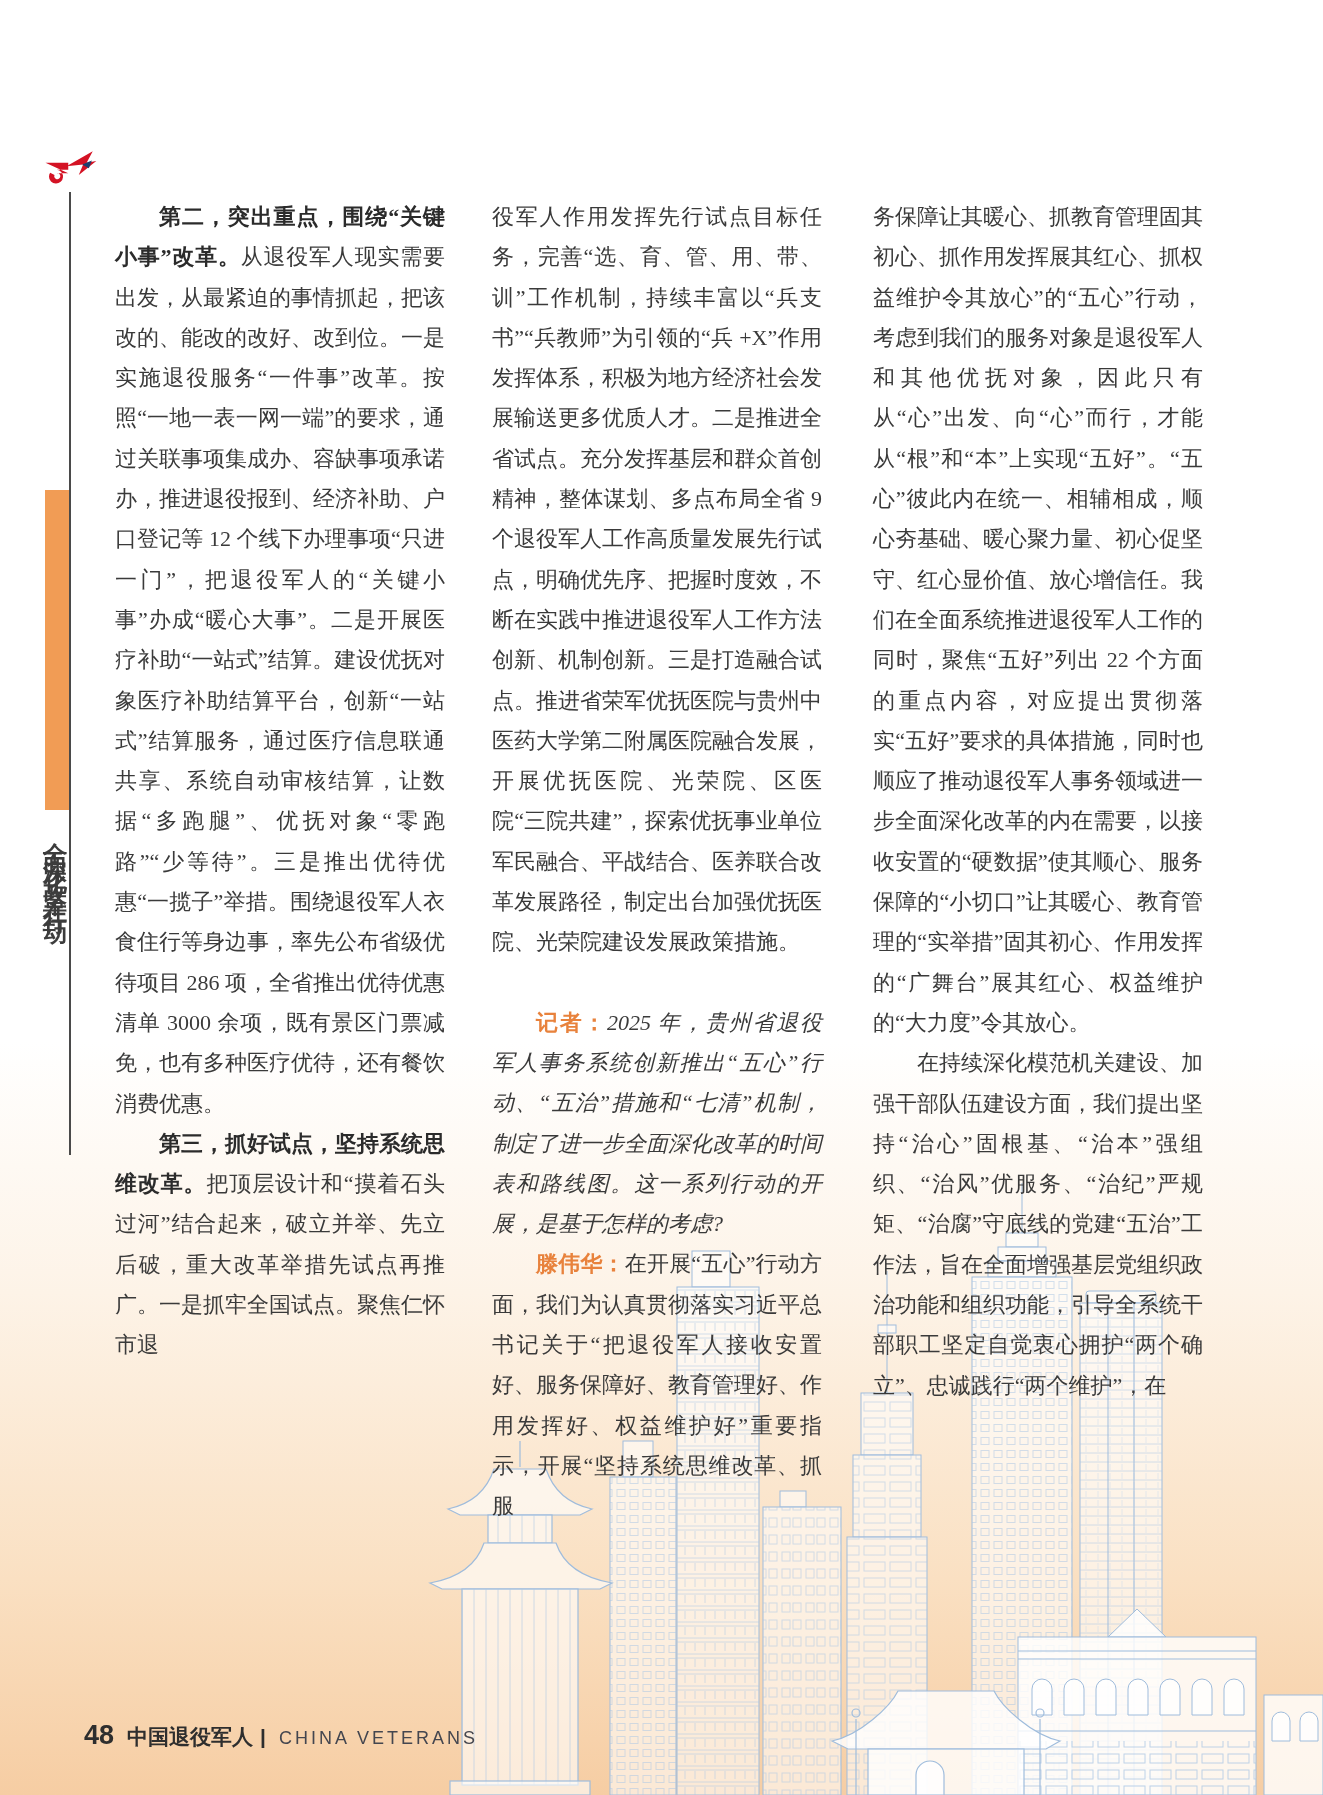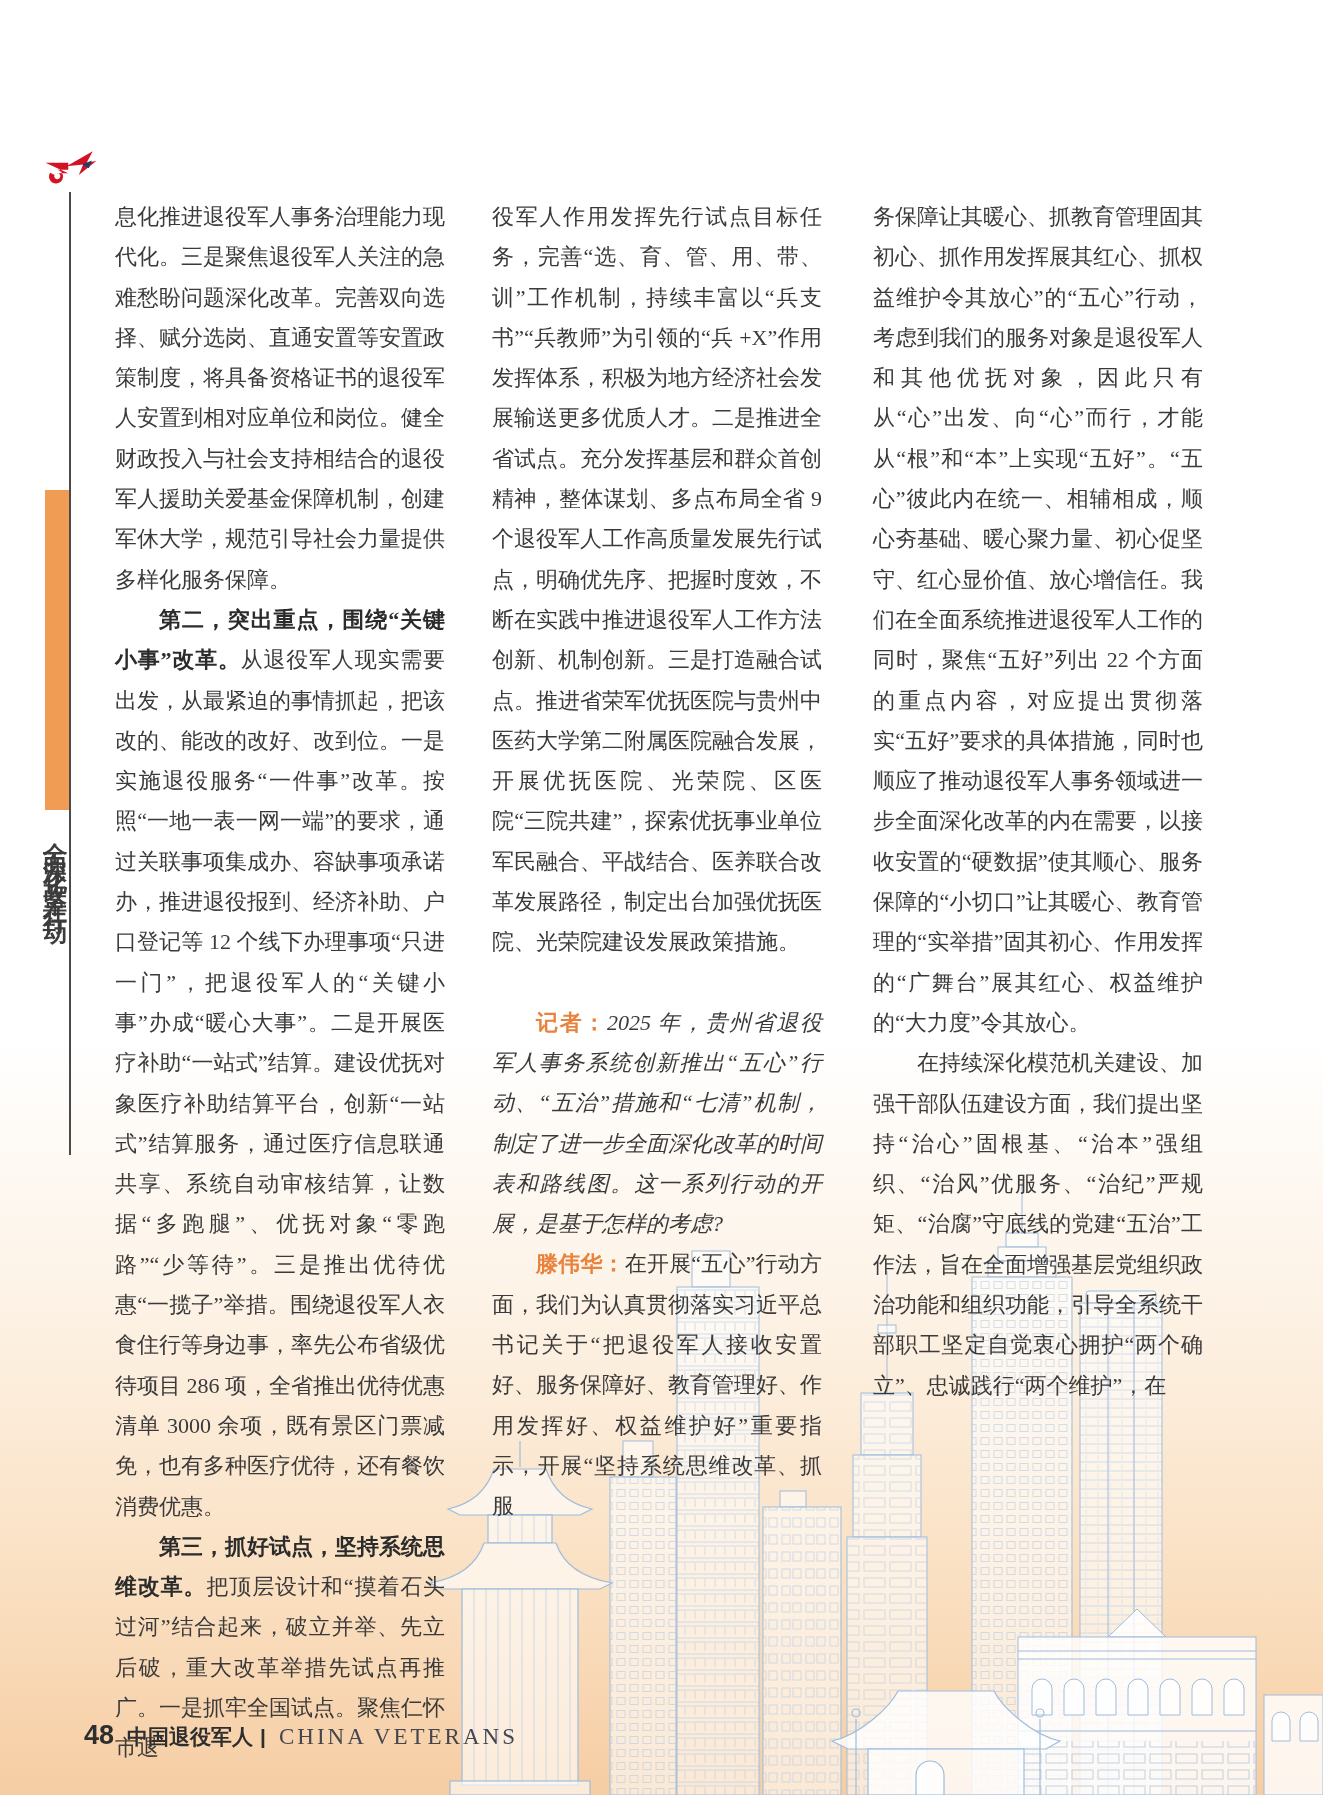--- a/index.html
+++ b/index.html
@@ -29,21 +29,21 @@
   .col p.ind{text-indent:2em;}
   .lead{font-weight:700;color:#2b2b2b;}
   .qa{margin-top:40px !important;}
   .kai{font-style:italic;}
   .orange-label{color:#e8823c;font-weight:700;font-style:normal;}
   
   .footer{position:absolute;left:84px;top:1720px;display:flex;align-items:baseline;gap:13px;}
   .pnum{font-family:"Liberation Sans", sans-serif;font-size:27px;font-weight:700;color:#2e2e2e;text-align:right;}
   .brand-cn{font-family:"Liberation Sans", sans-serif;font-size:21px;font-weight:700;color:#2e2e2e;}
   .fdiv{font-family:"Liberation Sans", sans-serif;font-size:21px;font-weight:700;color:#2e2e2e;margin-left:-6px;}
-  .brand-en{font-family:Liberation Serif, serif;font-size:23px;color:#44464f;letter-spacing:3px;}
+  .brand-en{font-family:Liberation Sans, sans-serif;font-size:18px;color:#44464f;letter-spacing:3px;}
   
   .city{position:absolute;left:420px;top:1175px;width:903px;height:620px;}
 </style>
 </head>
 <body>
 
 <div class="page">
 
   <svg class="city" viewBox="0 0 903 620" aria-hidden="true">
     <defs>
@@ -152,21 +152,20 @@
   <svg class="logo" viewBox="0 0 64 48" aria-hidden="true">
     <path fill="#d41224" d="M4 19h26v8H17a8 8 0 1 1-9 8 8 8 0 0 1 1.3-4.4l5 2.4A3.5 3.5 0 1 0 17 31h13z"></path>
     <path fill="#d41224" d="M28 23 58 6l-7 13 11-2-20 16 5-12z"></path>
     <path fill="#1c3f6e" d="M46 21l11-4.5-3.5 9z"></path>
   </svg>
   <div class="vline"></div>
   <div class="accent-bar"></div>
   <div class="vertical-title">全面深化改革在行动</div>
 
   <div class="col col1">
-    <p><span>息化推进退役军人事务治理能力现代化。三是聚焦退役军人关注的急难愁盼问题深化改革。完善双向选择、赋分选岗、直通安置等安置政策制度，将具备资格证书的退役军人安置到相对应单位和岗位。健全财政投入与社会支持相结合的退役军人援助关爱基金保障机制，创建军休大学，规范引导社会力量提供多样化服务保障。</span></p>
     <p class="ind"><strong class="lead">第二，突出重点，围绕“关键小事”改革。</strong><span>从退役军人现实需要出发，从最紧迫的事情抓起，把该改的、能改的改好、改到位。一是实施退役服务“一件事”改革。按照“一地一表一网一端”的要求，通过关联事项集成办、容缺事项承诺办，推进退役报到、经济补助、户口登记等 12 个线下办理事项“只进一门”，把退役军人的“关键小事”办成“暖心大事”。二是开展医疗补助“一站式”结算。建设优抚对象医疗补助结算平台，创新“一站式”结算服务，通过医疗信息联通共享、系统自动审核结算，让数据“多跑腿”、优抚对象“零跑路”“少等待”。三是推出优待优惠“一揽子”举措。围绕退役军人衣食住行等身边事，率先公布省级优待项目 286 项，全省推出优待优惠清单 3000 余项，既有景区门票减免，也有多种医疗优待，还有餐饮消费优惠。</span></p>
     <p class="ind"><strong class="lead">第三，抓好试点，坚持系统思维改革。</strong><span>把顶层设计和“摸着石头过河”结合起来，破立并举、先立后破，重大改革举措先试点再推广。一是抓牢全国试点。聚焦仁怀市退</span></p>
   </div>
 
   <div class="col col2">
     <p><span>役军人作用发挥先行试点目标任务，完善“选、育、管、用、带、训”工作机制，持续丰富以“兵支书”“兵教师”为引领的“兵 +X”作用发挥体系，积极为地方经济社会发展输送更多优质人才。二是推进全省试点。充分发挥基层和群众首创精神，整体谋划、多点布局全省 9 个退役军人工作高质量发展先行试点，明确优先序、把握时度效，不断在实践中推进退役军人工作方法创新、机制创新。三是打造融合试点。推进省荣军优抚医院与贵州中医药大学第二附属医院融合发展，开展优抚医院、光荣院、区医院“三院共建”，探索优抚事业单位军民融合、平战结合、医养联合改革发展路径，制定出台加强优抚医院、光荣院建设发展政策措施。</span></p>
     <p class="ind qa kai"><span class="orange-label">记者：</span><span>2025 年，贵州省退役军人事务系统创新推出“五心”行动、“五治”措施和“七清”机制，制定了进一步全面深化改革的时间表和路线图。这一系列行动的开展，是基于怎样的考虑?</span></p>
     <p class="ind"><span class="orange-label">滕伟华：</span><span>在开展“五心”行动方面，我们为认真贯彻落实习近平总书记关于“把退役军人接收安置好、服务保障好、教育管理好、作用发挥好、权益维护好”重要指示，开展“坚持系统思维改革、抓服</span></p>
   </div>
 

